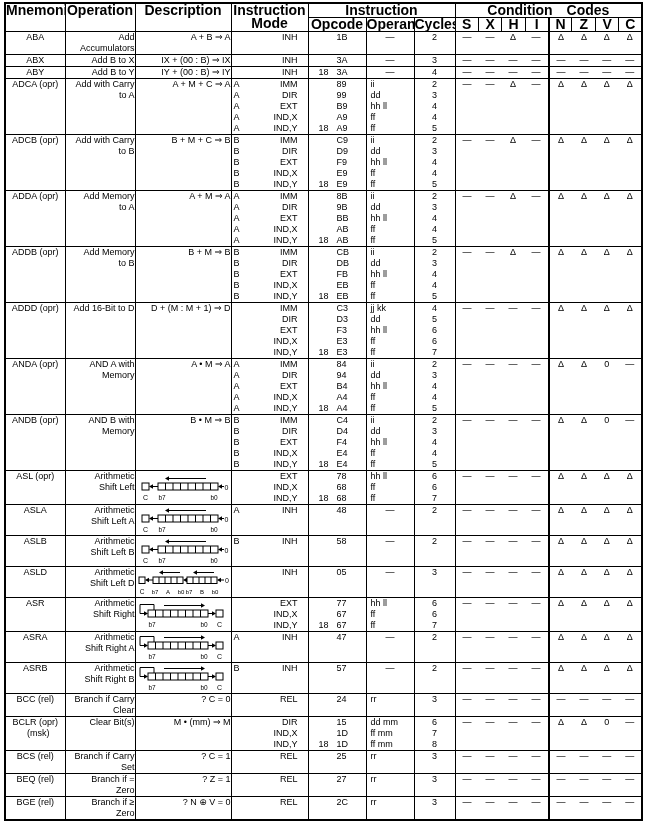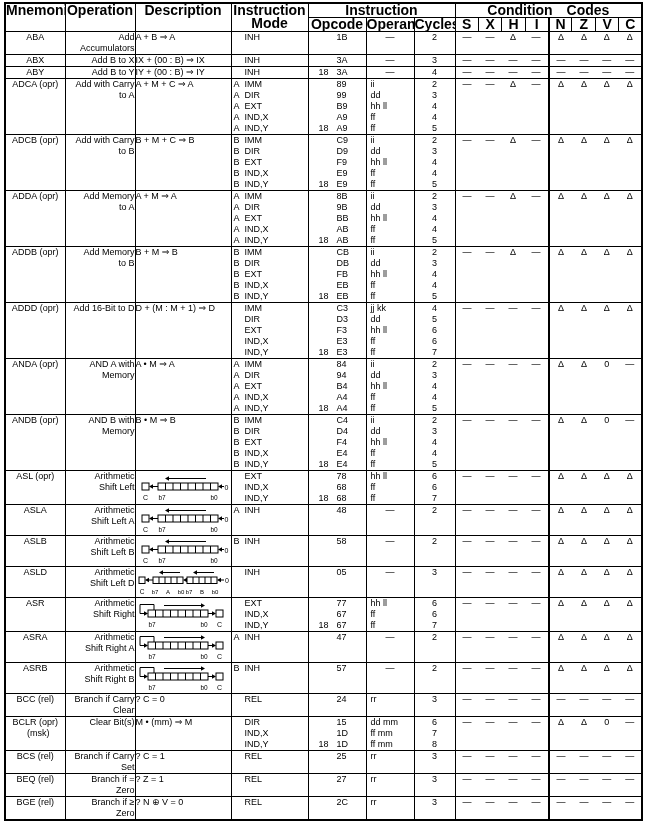--- a/index.html
+++ b/index.html
@@ -15,26 +15,26 @@
     font-size:9px; line-height:11px;
   }
   .iset th, .iset td {
     border:1px solid #000; padding:0; vertical-align:top; overflow:hidden;
   }
   .iset th { font-weight:bold; font-size:14px; line-height:13px; text-align:center; }
   th.ccgroup { word-spacing:10px; }
   .ln { height:11px; white-space:nowrap; }
   td.c-mn  { text-align:center; }
   td.c-op  { text-align:right; }
-  td.c-ds  { text-align:left; }
+  td.c-ds  { text-align:right; }
   td.c-ds.diag { vertical-align:middle; text-align:center; }
   .mn-sub { text-align:right; padding-right:15px; }
   .mode-ln { display:flex; }
   .mode-pre { width:11px; padding-left:2px; text-align:left; flex:0 0 auto; }
-  .mode-nm { flex:1 1 auto; text-align:left; padding-right:10px; }
+  .mode-nm { flex:1 1 auto; text-align:right; padding-right:10px; }
   .opc-ln { display:flex; }
   .opc-pb { width:18px; padding-left:10px; text-align:left; flex:0 0 auto; }
   .opc-op { flex:1 1 auto; text-align:left; padding-right:13px; }
   .opr-ln { padding-left:4px; }
   .opr-ln.dash { text-align:center; padding-left:0; }
   .cyc-ln { text-align:center; }
   td.cc4 { padding-top:0; }
   .ccgrid { display:grid; grid-template-columns:repeat(4,1fr); height:11px; }
   .ccgrid span { text-align:center; }
   svg.rdiag { display:block; margin:1px auto 0 auto; }

